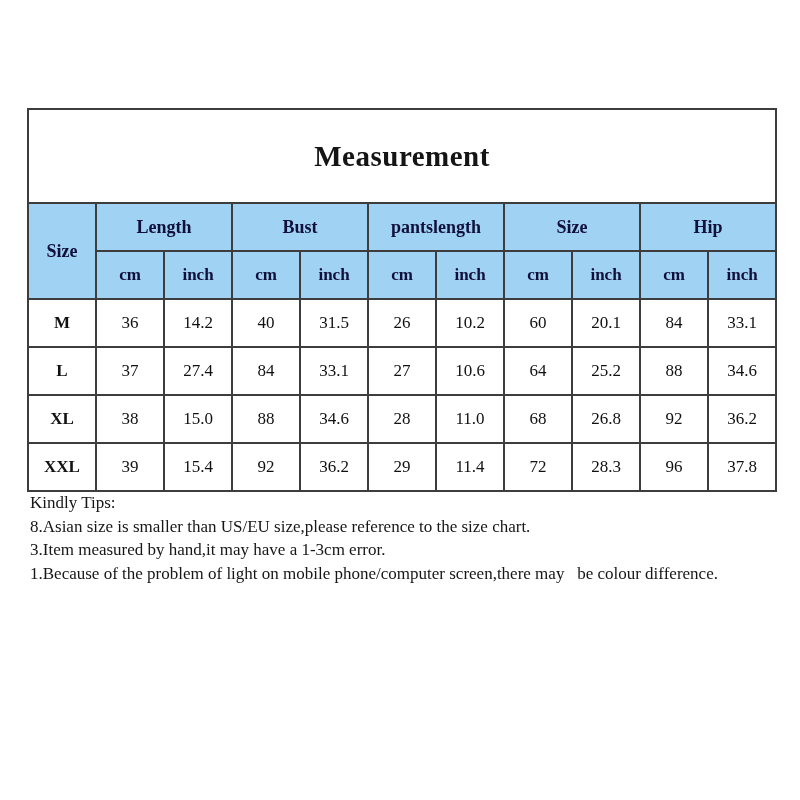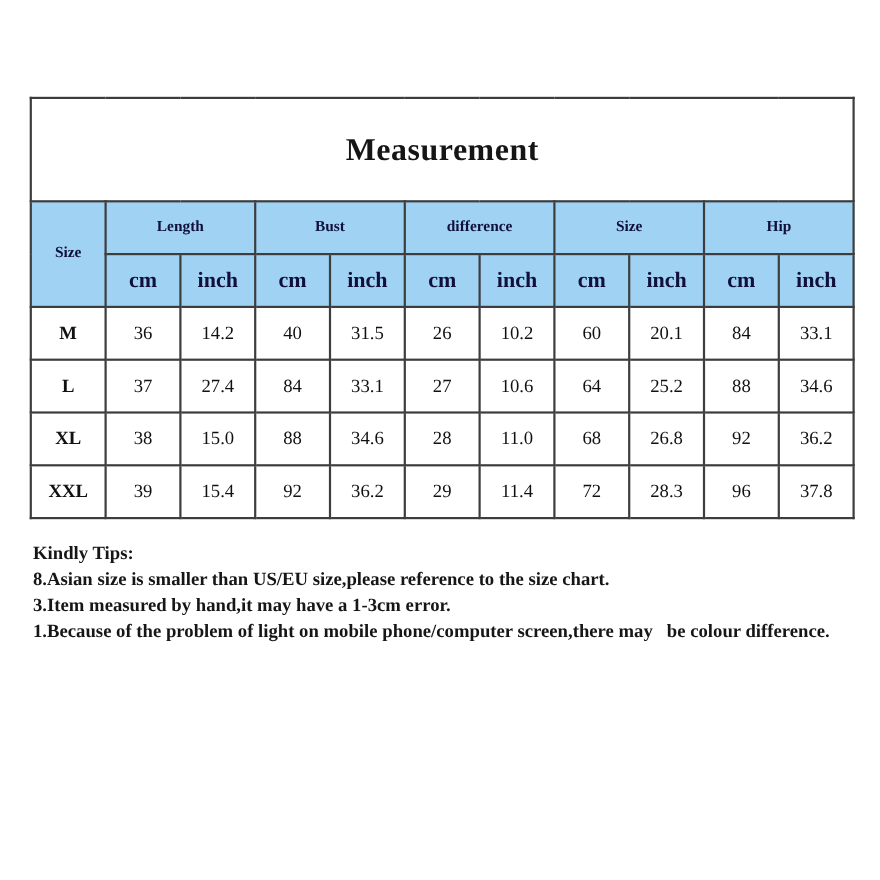--- a/index.html
+++ b/index.html
@@ -12,21 +12,21 @@
     width: 800px;
     height: 800px;
     background: #ffffff;
     font-family: "Liberation Serif", "DejaVu Serif", serif;
     color: #111111;
     overflow: hidden;
   }
   table.size-chart {
     position: absolute;
     left: 27px;
-    top: 88px;
+    top: 108px;
     width: 748px;
     border-collapse: collapse;
     table-layout: fixed;
   }
   table.size-chart td {
     border: 2px solid #3d3d3d;
     text-align: center;
     vertical-align: middle;
     padding: 0;
   }
@@ -35,24 +35,24 @@
     background: #ffffff;
     font-size: 29px;
     font-weight: bold;
     color: #151515;
     letter-spacing: 0.5px;
   }
   tr.group-row td, tr.unit-row td {
     background: #a0d2f4;
     color: #10103a;
     font-weight: bold;
-    font-size: 14px;
+    font-size: 18px;
   }
   tr.group-row td { height: 46px; }
-  tr.unit-row td { height: 46px; font-size: 20px; }
+  tr.unit-row td { height: 46px; font-size: 17px; }
   td.size-head { background: #a0d2f4; color: #10103a; font-weight: bold; font-size: 18px; }
   tr.data-row td {
     height: 46px;
     background: #ffffff;
     font-size: 17px;
     color: #111111;
   }
   tr.data-row td.size-cell {
     font-weight: bold;
     font-size: 17px;
@@ -61,21 +61,20 @@
     position: absolute;
     left: 30px;
     top: 491px;
     width: 740px;
     font-size: 17px;
     line-height: 23.5px;
     color: #161616;
   }
   .tips div {
     white-space: pre-wrap;
-    font-weight: bold;
   }
 </style>
 </head>
 <body>
 
 <div class="page">
 
   <table class="size-chart">
     <colgroup>
       <col style="width:68px">
@@ -91,21 +90,21 @@
         <col style="width:68px">
     </colgroup>
     <tbody>
         <tr>
       <td class="title-cell" colspan="11">Measurement</td>
     </tr>
     <tr class="group-row">
       <td class="size-head" rowspan="2">Size</td>
       <td colspan="2">Length</td>
       <td colspan="2">Bust</td>
-      <td colspan="2">difference</td>
+      <td colspan="2">pantslength</td>
       <td colspan="2">Size</td>
       <td colspan="2">Hip</td>
     </tr>
     <tr class="unit-row">
       <td>cm</td>
       <td>inch</td>
       <td>cm</td>
       <td>inch</td>
       <td>cm</td>
       <td>inch</td>

